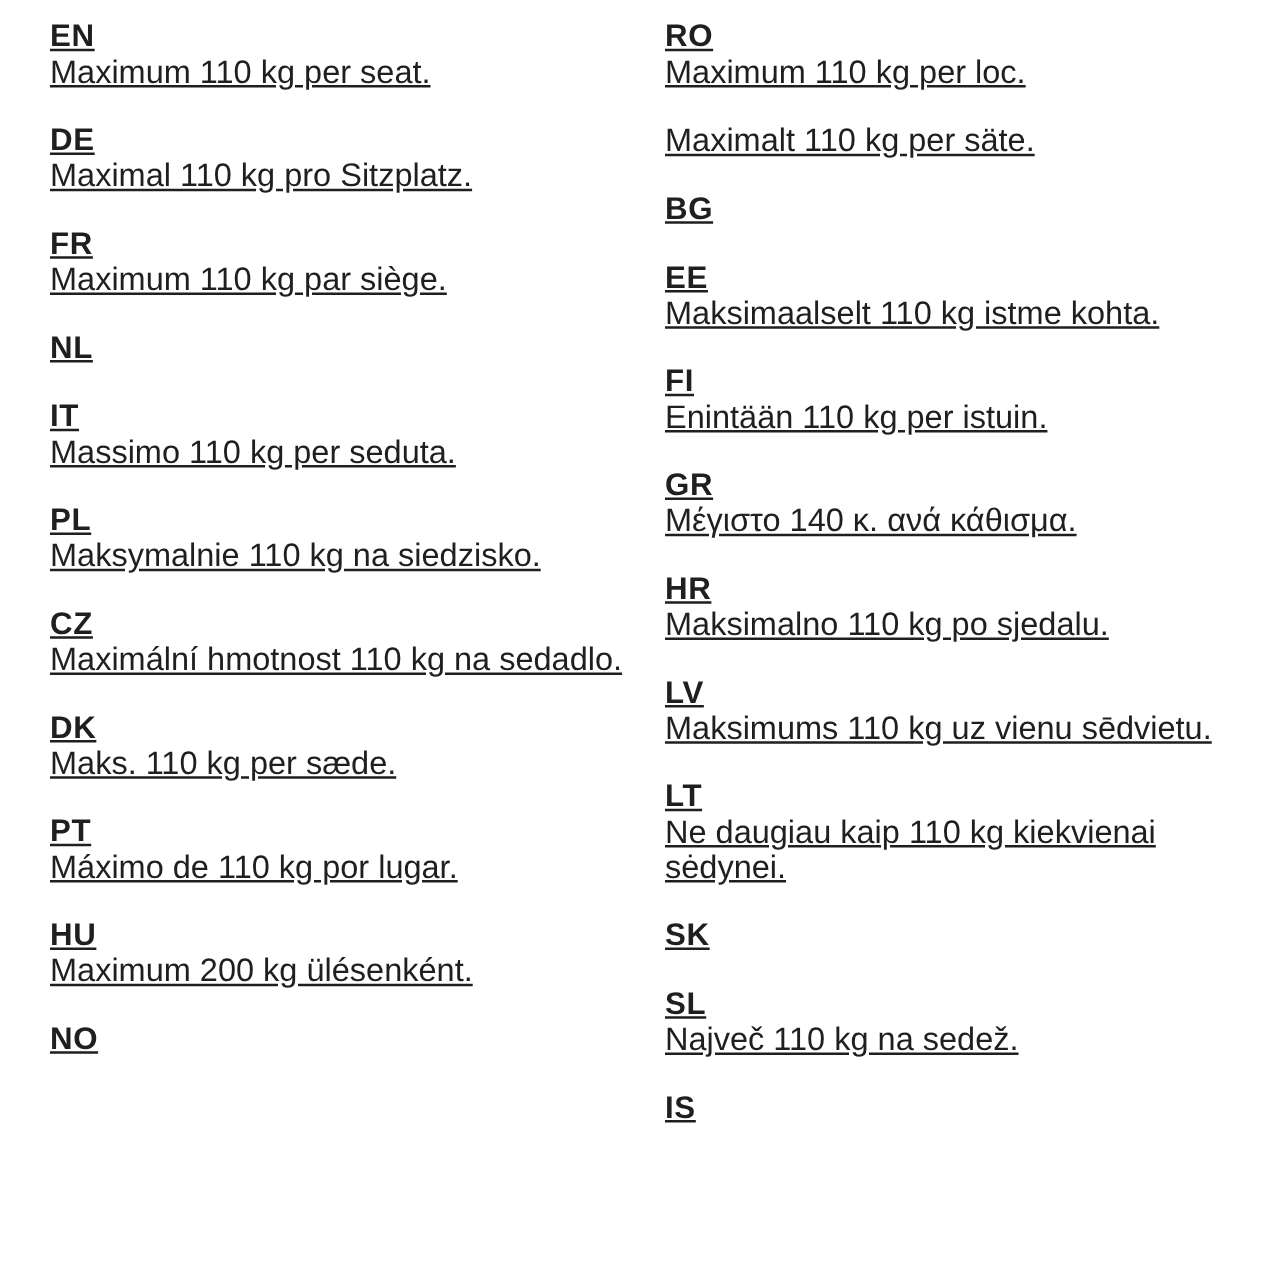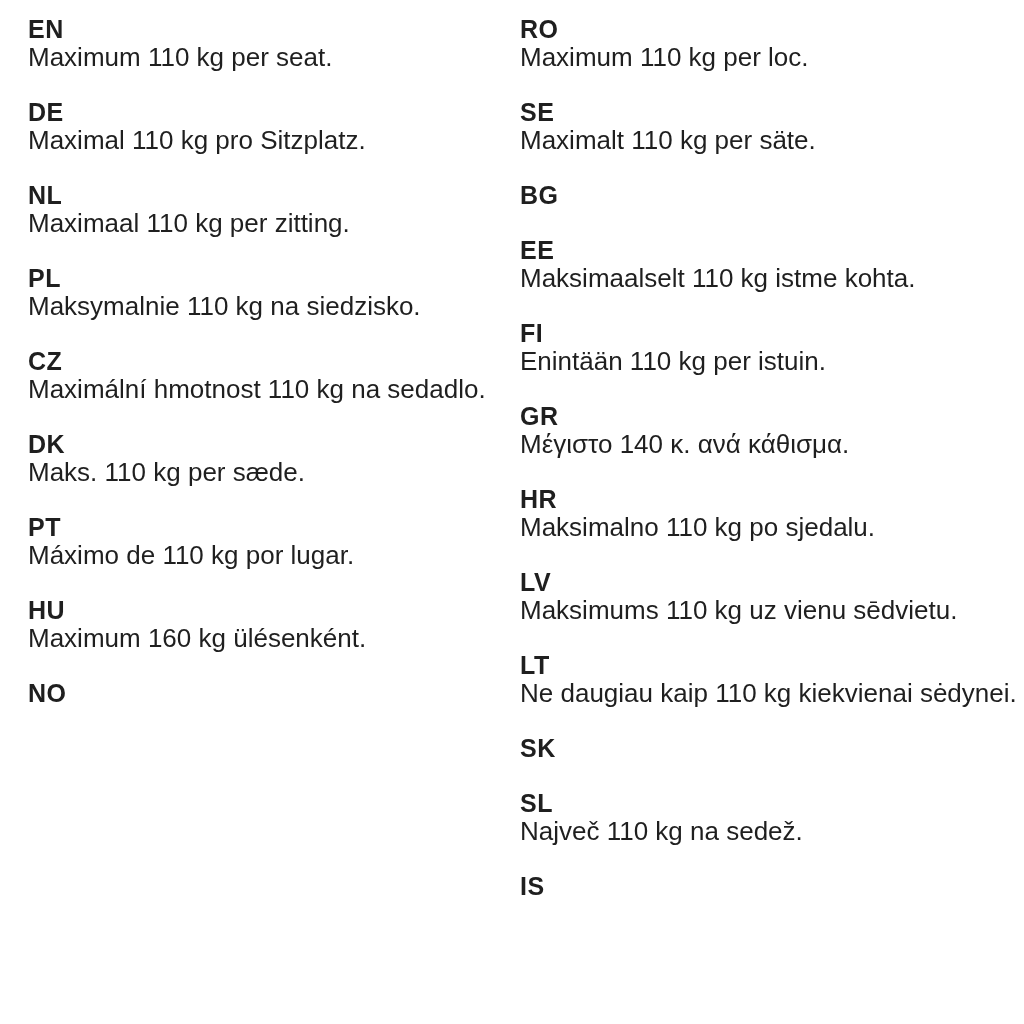--- a/index.html
+++ b/index.html
@@ -9,24 +9,25 @@
   }
   body {
     width: 1024px;
     height: 1024px;
     overflow: hidden;
     font-family: "Liberation Sans", "DejaVu Sans", sans-serif;
     color: #1f1f1f;
   }
   .sheet {
     display: flex;
-    padding: 15px 0 0 28px;
+    padding: 15px 0 0 40px;
     box-sizing: border-box;
     width: 1024px;
     height: 1024px;
+    text-decoration: underline;
   }
   .col {
     display: flex;
     flex-direction: column;
   }
   .col-left {
     width: 492px;
     flex: 0 0 auto;
   }
   .col-right {
@@ -57,27 +58,34 @@
   <section class="lang-entry">
     <h2 class="lang-code">EN</h2>
     <p class="lang-text">Maximum 110 kg per seat.</p>
   </section>
 
   <section class="lang-entry">
     <h2 class="lang-code">DE</h2>
     <p class="lang-text">Maximal 110 kg pro Sitzplatz.</p>
   </section>
 
+  <section class="lang-entry">
+    <h2 class="lang-code">FR</h2>
+    <p class="lang-text">Maximum 110 kg par siège.</p>
+  </section>
 
   <section class="lang-entry">
     <h2 class="lang-code">NL</h2>
-    <p class="lang-text">Maximaal 110 kg per zitting.</p>
   </section>
 
 
+  <section class="lang-entry">
+    <h2 class="lang-code">IT</h2>
+    <p class="lang-text">Massimo 110 kg per seduta.</p>
+  </section>
 
   <section class="lang-entry">
     <h2 class="lang-code">PL</h2>
     <p class="lang-text">Maksymalnie 110 kg na siedzisko.</p>
   </section>
 
   <section class="lang-entry">
     <h2 class="lang-code">CZ</h2>
     <p class="lang-text">Maximální hmotnost 110 kg na sedadlo.</p>
   </section>
@@ -87,35 +95,34 @@
     <p class="lang-text">Maks. 110 kg per sæde.</p>
   </section>
 
   <section class="lang-entry">
     <h2 class="lang-code">PT</h2>
     <p class="lang-text">Máximo de 110 kg por lugar.</p>
   </section>
 
   <section class="lang-entry">
     <h2 class="lang-code">HU</h2>
-    <p class="lang-text">Maximum 160 kg ülésenként.</p>
+    <p class="lang-text">Maximum 200 kg ülésenként.</p>
   </section>
 
   <section class="lang-entry">
     <h2 class="lang-code">NO</h2>
   </section>
 </div>
   <div class="col col-right">
   <section class="lang-entry">
     <h2 class="lang-code">RO</h2>
     <p class="lang-text">Maximum 110 kg per loc.</p>
   </section>
 
   <section class="lang-entry">
-    <h2 class="lang-code">SE</h2>
     <p class="lang-text">Maximalt 110 kg per säte.</p>
   </section>
 
   <section class="lang-entry">
     <h2 class="lang-code">BG</h2>
   </section>
 
   <section class="lang-entry">
     <h2 class="lang-code">EE</h2>
     <p class="lang-text">Maksimaalselt 110 kg istme kohta.</p>

